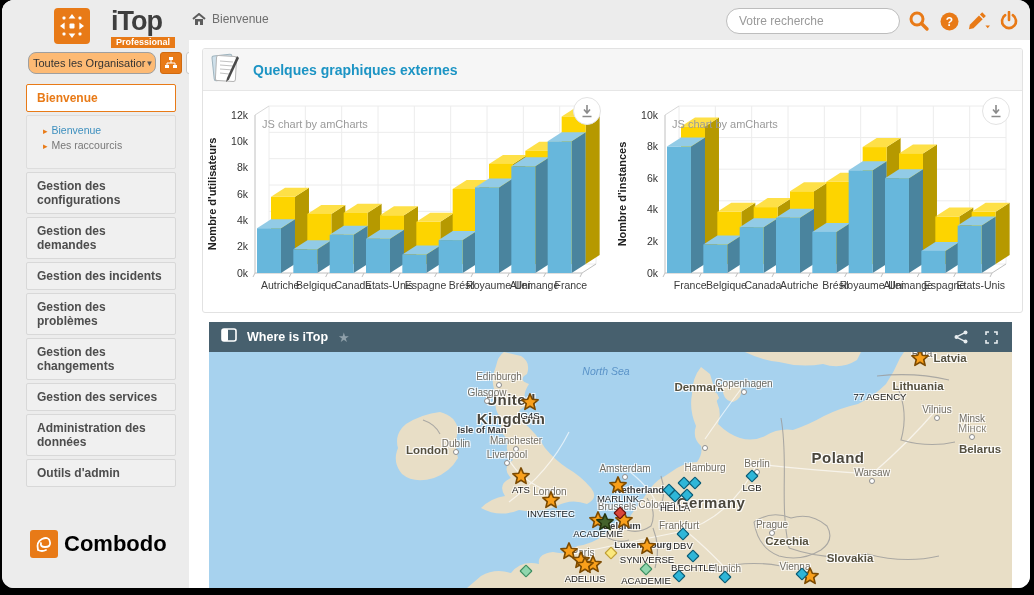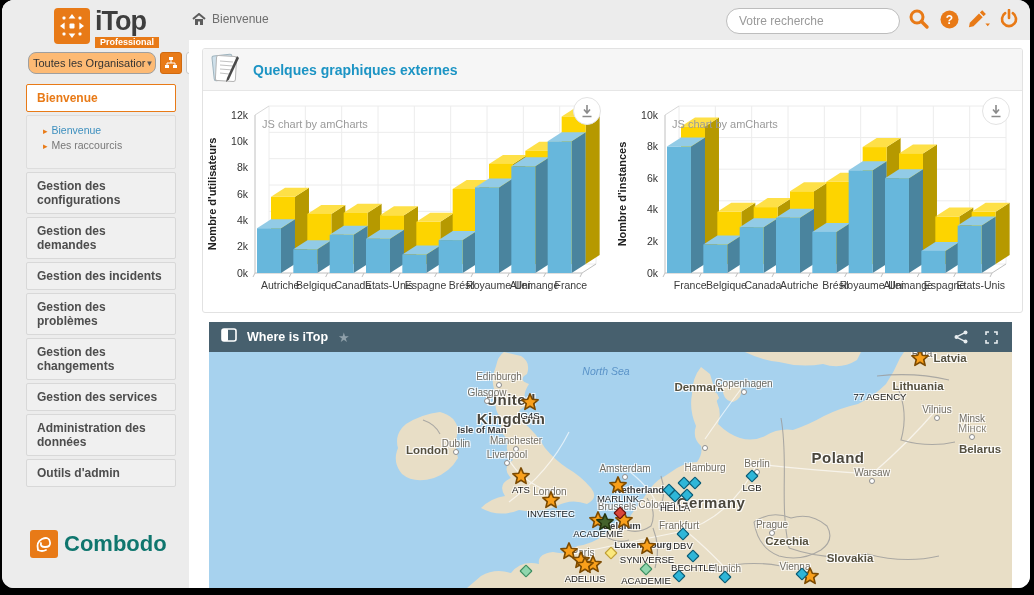--- a/index.html
+++ b/index.html
@@ -3,30 +3,30 @@
 <meta charset="utf-8">
 <style>
   html,body{margin:0;padding:0;background:#000;width:1034px;height:595px;overflow:hidden;
     font-family:"Liberation Sans","DejaVu Sans",sans-serif;}
   .window{position:absolute;left:2px;top:0;width:1028px;height:588px;background:#ececec;
     border-radius:12px;overflow:hidden;}
   
   .topbar{position:absolute;left:0;top:0;right:0;height:40px;background:#ececec;}
   .breadcrumb{position:absolute;left:190px;top:12px;display:flex;align-items:center;gap:6px;
     color:#6e6e6e;font-size:12px;}
-  .search-zone{position:absolute;right:10px;top:8px;display:flex;align-items:flex-start;gap:8px;}
+  .search-zone{position:absolute;right:10px;top:8px;display:flex;align-items:center;gap:8px;}
   .search-pill{width:148px;height:24px;border:1px solid #bdbdbd;border-radius:13px;background:#fff;
     padding:0 12px;font-size:12px;color:#444;outline:none;}
   .search-pill::placeholder{color:#9a9a9a;}
   .hicon{width:22px;height:22px;display:flex;align-items:center;justify-content:center;cursor:pointer;}
   
   .sidebar{position:absolute;left:0;top:0;width:187px;bottom:0;background:#ececec;}
   .logo-row{position:absolute;left:52px;top:8px;display:flex;align-items:flex-start;gap:5px;}
   .itop-badge{width:36px;height:36px;background:#e87a17;border-radius:4px;display:flex;align-items:center;justify-content:center;}
-  .logo-txt{line-height:1;}
+  .logo-txt{line-height:1;margin-left:16px;}
   .logo-name{font-size:27px;font-weight:bold;color:#3e3e3e;letter-spacing:-1px;}
   .logo-pro{display:inline-block;background:#e87a17;color:#fff;font-size:9px;font-weight:bold;
     padding:1px 5px;margin-top:2px;float:right;}
   .org-row{position:absolute;left:26px;top:52px;display:flex;align-items:center;gap:4px;}
   .org-select{width:118px;height:20px;border:1px solid #9f9f9f;background:#fdba74;border-radius:8px;
     font-size:11px;color:#333;display:flex;align-items:center;justify-content:space-between;
     padding:0 4px;cursor:pointer;white-space:nowrap;overflow:hidden;}
   .mini-btn{width:20px;height:20px;border-radius:3px;display:flex;align-items:center;justify-content:center;cursor:pointer;}
   .mini-btn.orange{background:#e87a17;border:1px solid #d06a10;}
   .mini-btn.white{background:#fff;border:1px solid #c9c9c9;}
@@ -34,21 +34,21 @@
   .menu-item{background:#f0f0f0;border:1px solid #d8d8d8;border-radius:2px;margin-bottom:3px;
     padding:6px 10px;font-size:12px;font-weight:bold;color:#4d4d4d;cursor:pointer;}
   .menu-item.active{background:#fff;border:1px solid #e87a17;color:#e87a17;}
   .submenu{background:#efefef;border:1px solid #ddd;border-radius:2px;margin-bottom:3px;padding:8px 6px 14px 16px;}
   .submenu a{display:block;font-size:10.5px;margin-bottom:3px;text-decoration:none;cursor:pointer;}
   .submenu .bullet{color:#e87a17;margin-right:4px;font-size:9px;}
   .submenu a.blue{color:#3d8fbe;}
   .submenu a.gray{color:#777;}
   .combodo{position:absolute;left:28px;top:530px;display:flex;align-items:center;gap:6px;}
   .combodo-badge{width:28px;height:28px;background:#e87a17;border-radius:3px;display:flex;align-items:center;justify-content:center;}
-  .combodo-name{font-size:22px;font-weight:bold;color:#0f766e;}
+  .combodo-name{font-size:22px;font-weight:bold;color:#000000;}
   
   .main{position:absolute;left:187px;top:40px;right:0;bottom:0;background:#fff;}
   .panel{border:1px solid #e2e2e2;border-radius:3px;background:#fff;}
   .charts-panel{position:absolute;left:13px;top:8px;width:819px;height:263px;overflow:hidden;}
   .panel-head{height:41px;background:#f6f6f6;border-bottom:1px solid #e6e6e6;display:flex;align-items:center;}
   .panel-ico{margin:0 10px 0 6px;}
   .panel-title{color:#1c94c4;font-weight:bold;font-size:14px;}
   .charts-body{position:relative;height:221px;display:flex;}
   .chartbox{position:relative;width:50%;height:100%;}
   .dl-btn{position:absolute;right:12px;top:6px;width:26px;height:26px;border:1px solid #e3e3e3;

